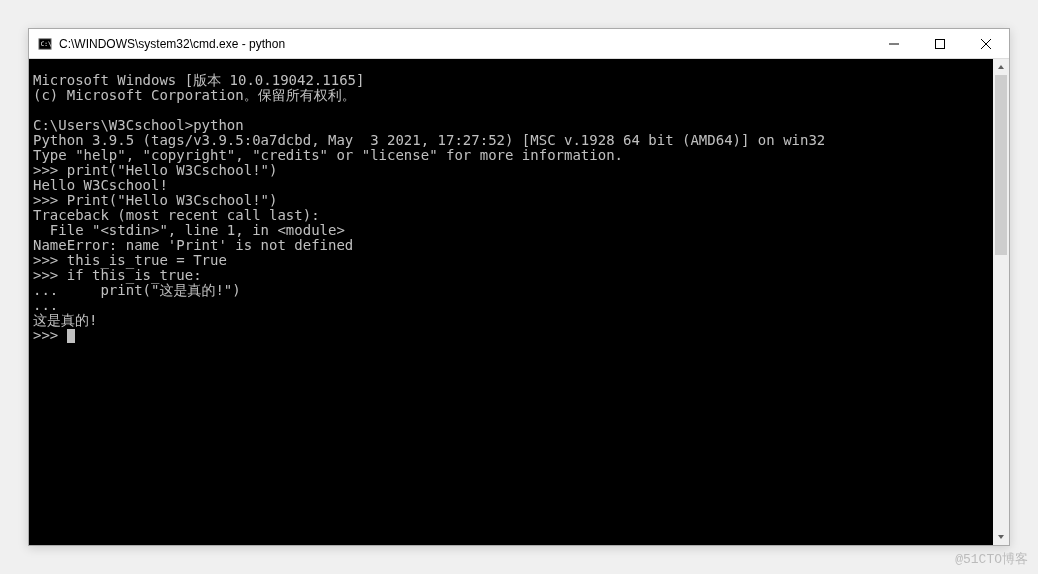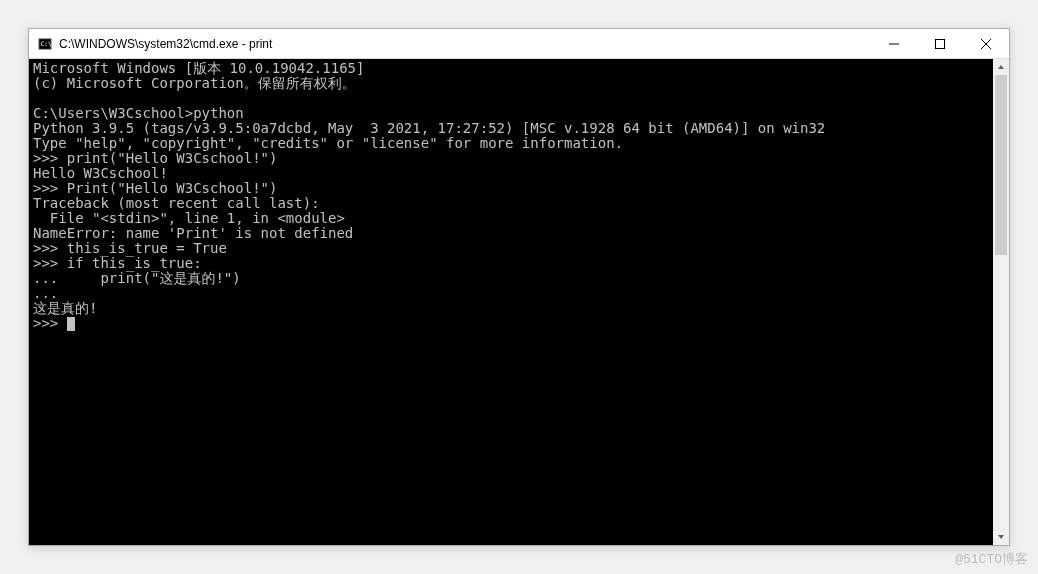--- a/index.html
+++ b/index.html
@@ -75,21 +75,21 @@
       background: #000;
       overflow: hidden;
     }
     .terminal {
       flex: 1;
       background: #000;
       color: #c0c0c0;
       font-family: "NSimSun", "SimSun", "Consolas", monospace;
       font-size: 14px;
       line-height: 15px;
-      padding: 2px 4px;
+      padding: 14px 4px;
       white-space: pre;
       overflow: hidden;
     }
     .scrollbar {
       width: 16px;
       background: #f0f0f0;
       display: flex;
       flex-direction: column;
     }
     .scroll-btn {
@@ -143,21 +143,21 @@
 <body>
 
 <div class="window">
   <div class="titlebar">
     <span class="title-icon">
       <svg viewBox="0 0 16 16">
         <rect x="1" y="2" width="14" height="12" fill="#000" stroke="#888" stroke-width="1"></rect>
         <text x="3" y="10" font-size="7" fill="#fff" font-family="monospace">C:\</text>
       </svg>
     </span>
-    <span class="title-text">C:\WINDOWS\system32\cmd.exe - print</span>
+    <span class="title-text">C:\WINDOWS\system32\cmd.exe - python</span>
     <div class="window-controls">
       <div class="ctrl-btn">
         <svg viewBox="0 0 10 10">
             <line x1="0" y1="5" x2="10" y2="5" stroke="#000" stroke-width="1"></line>
           </svg>
       </div>
       <div class="ctrl-btn">
         <svg viewBox="0 0 10 10">
             <rect x="0.5" y="0.5" width="9" height="9" fill="none" stroke="#000" stroke-width="1"></rect>
           </svg>

